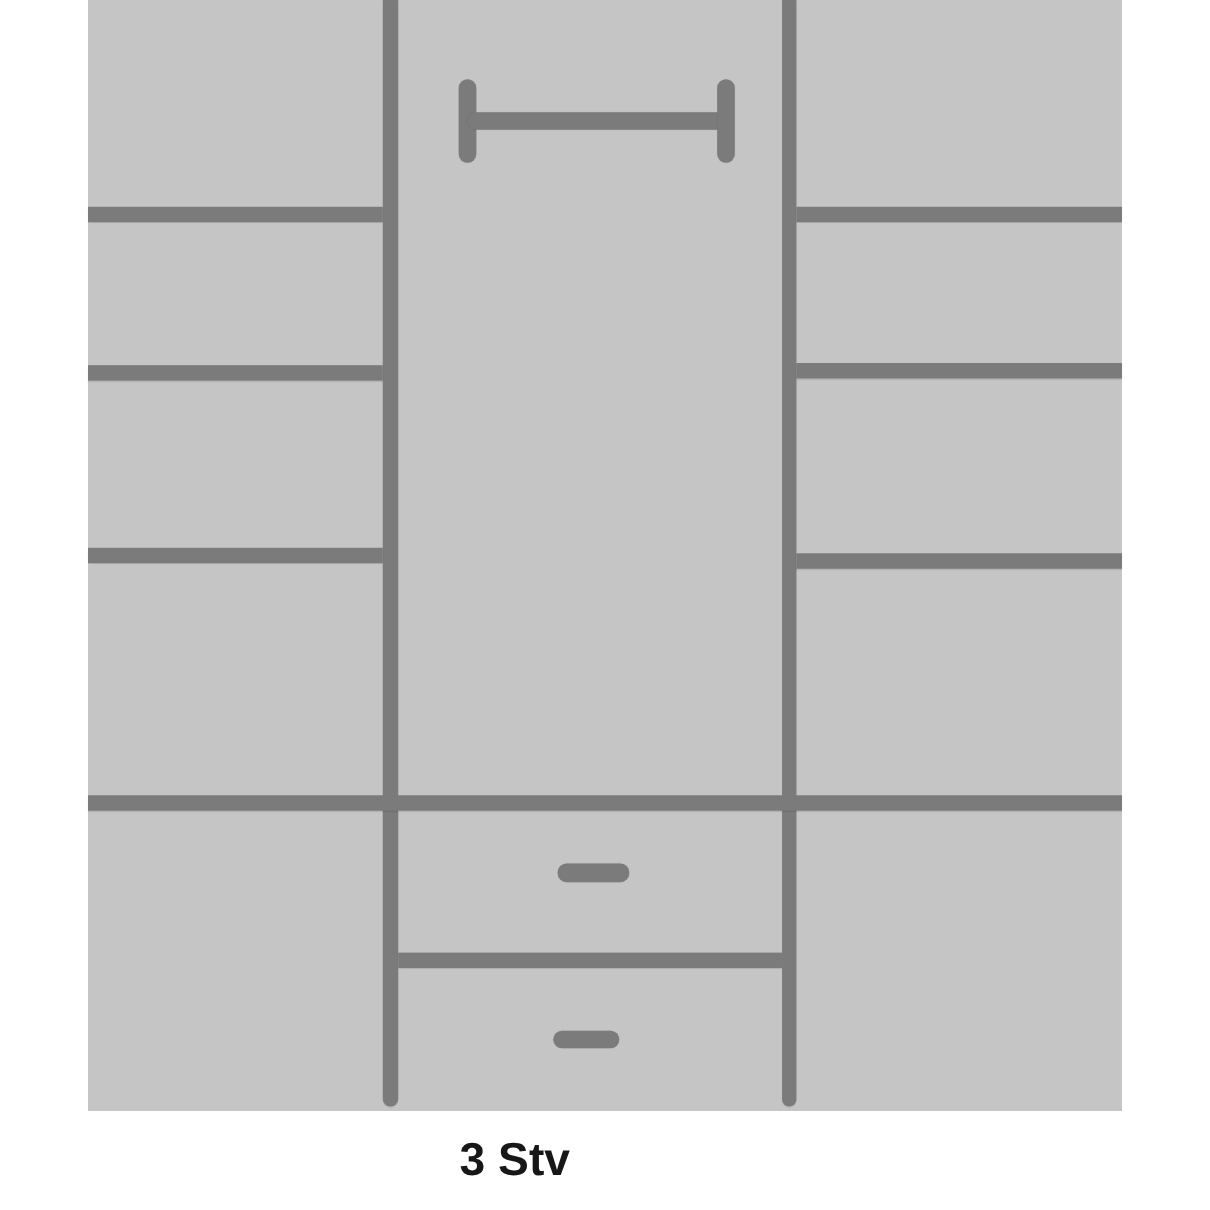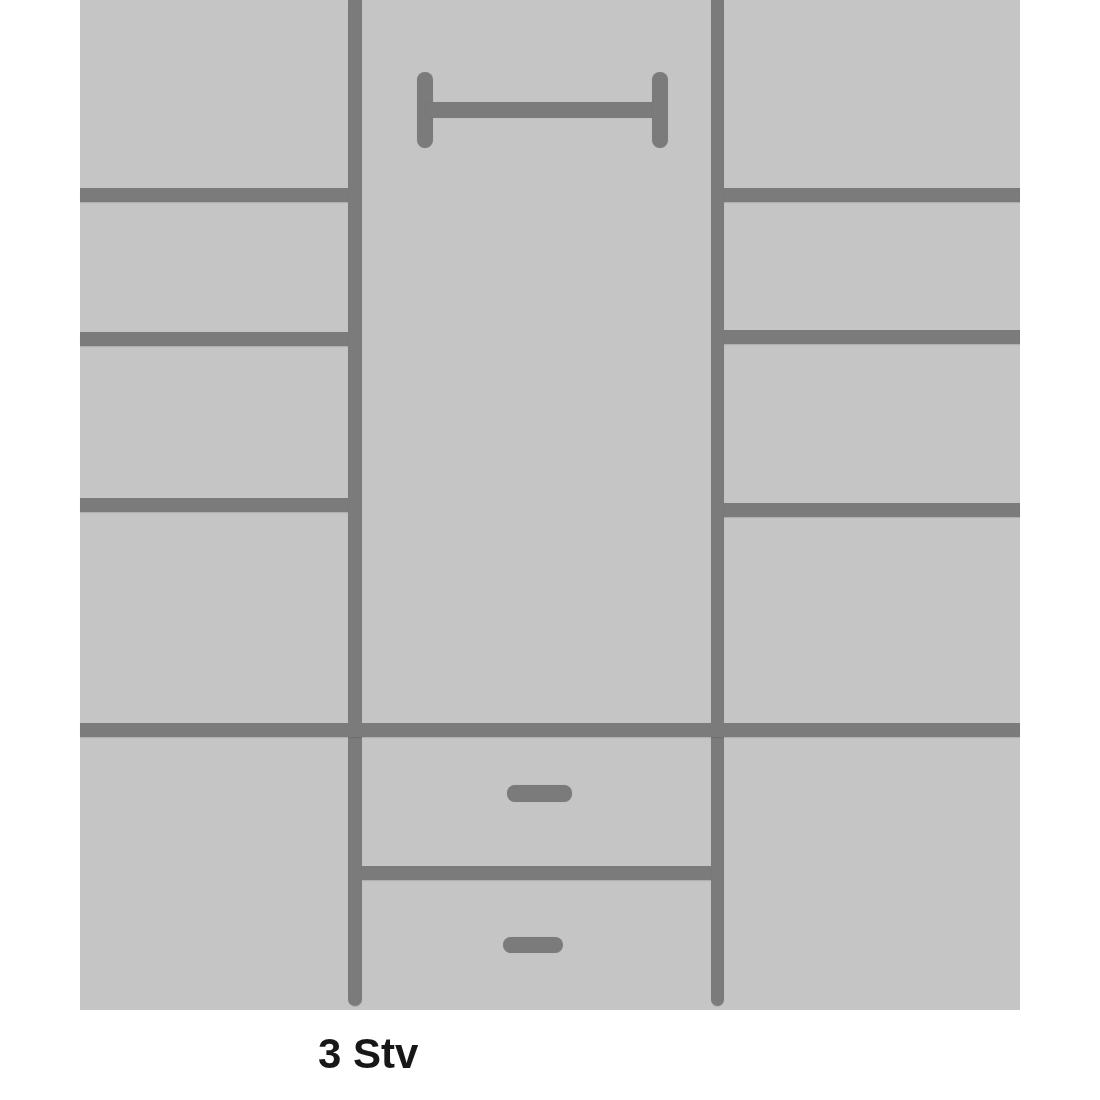--- a/index.html
+++ b/index.html
@@ -27,20 +27,21 @@
     box-shadow: 0 1px 1px rgba(0,0,0,0.10);
   }
   .el.icon-part {
     box-shadow: 0 0 1px rgba(0,0,0,0.15);
   }
   .caption {
     position: absolute;
     left: 318px;
     top: 1030px;
     width: 300px;
+    text-align: center;
     font-size: 42px;
     font-weight: bold;
     letter-spacing: 0px;
     color: #171717;
     font-family: "Liberation Sans", sans-serif;
   }
 </style>
 </head>
 <body>
 

